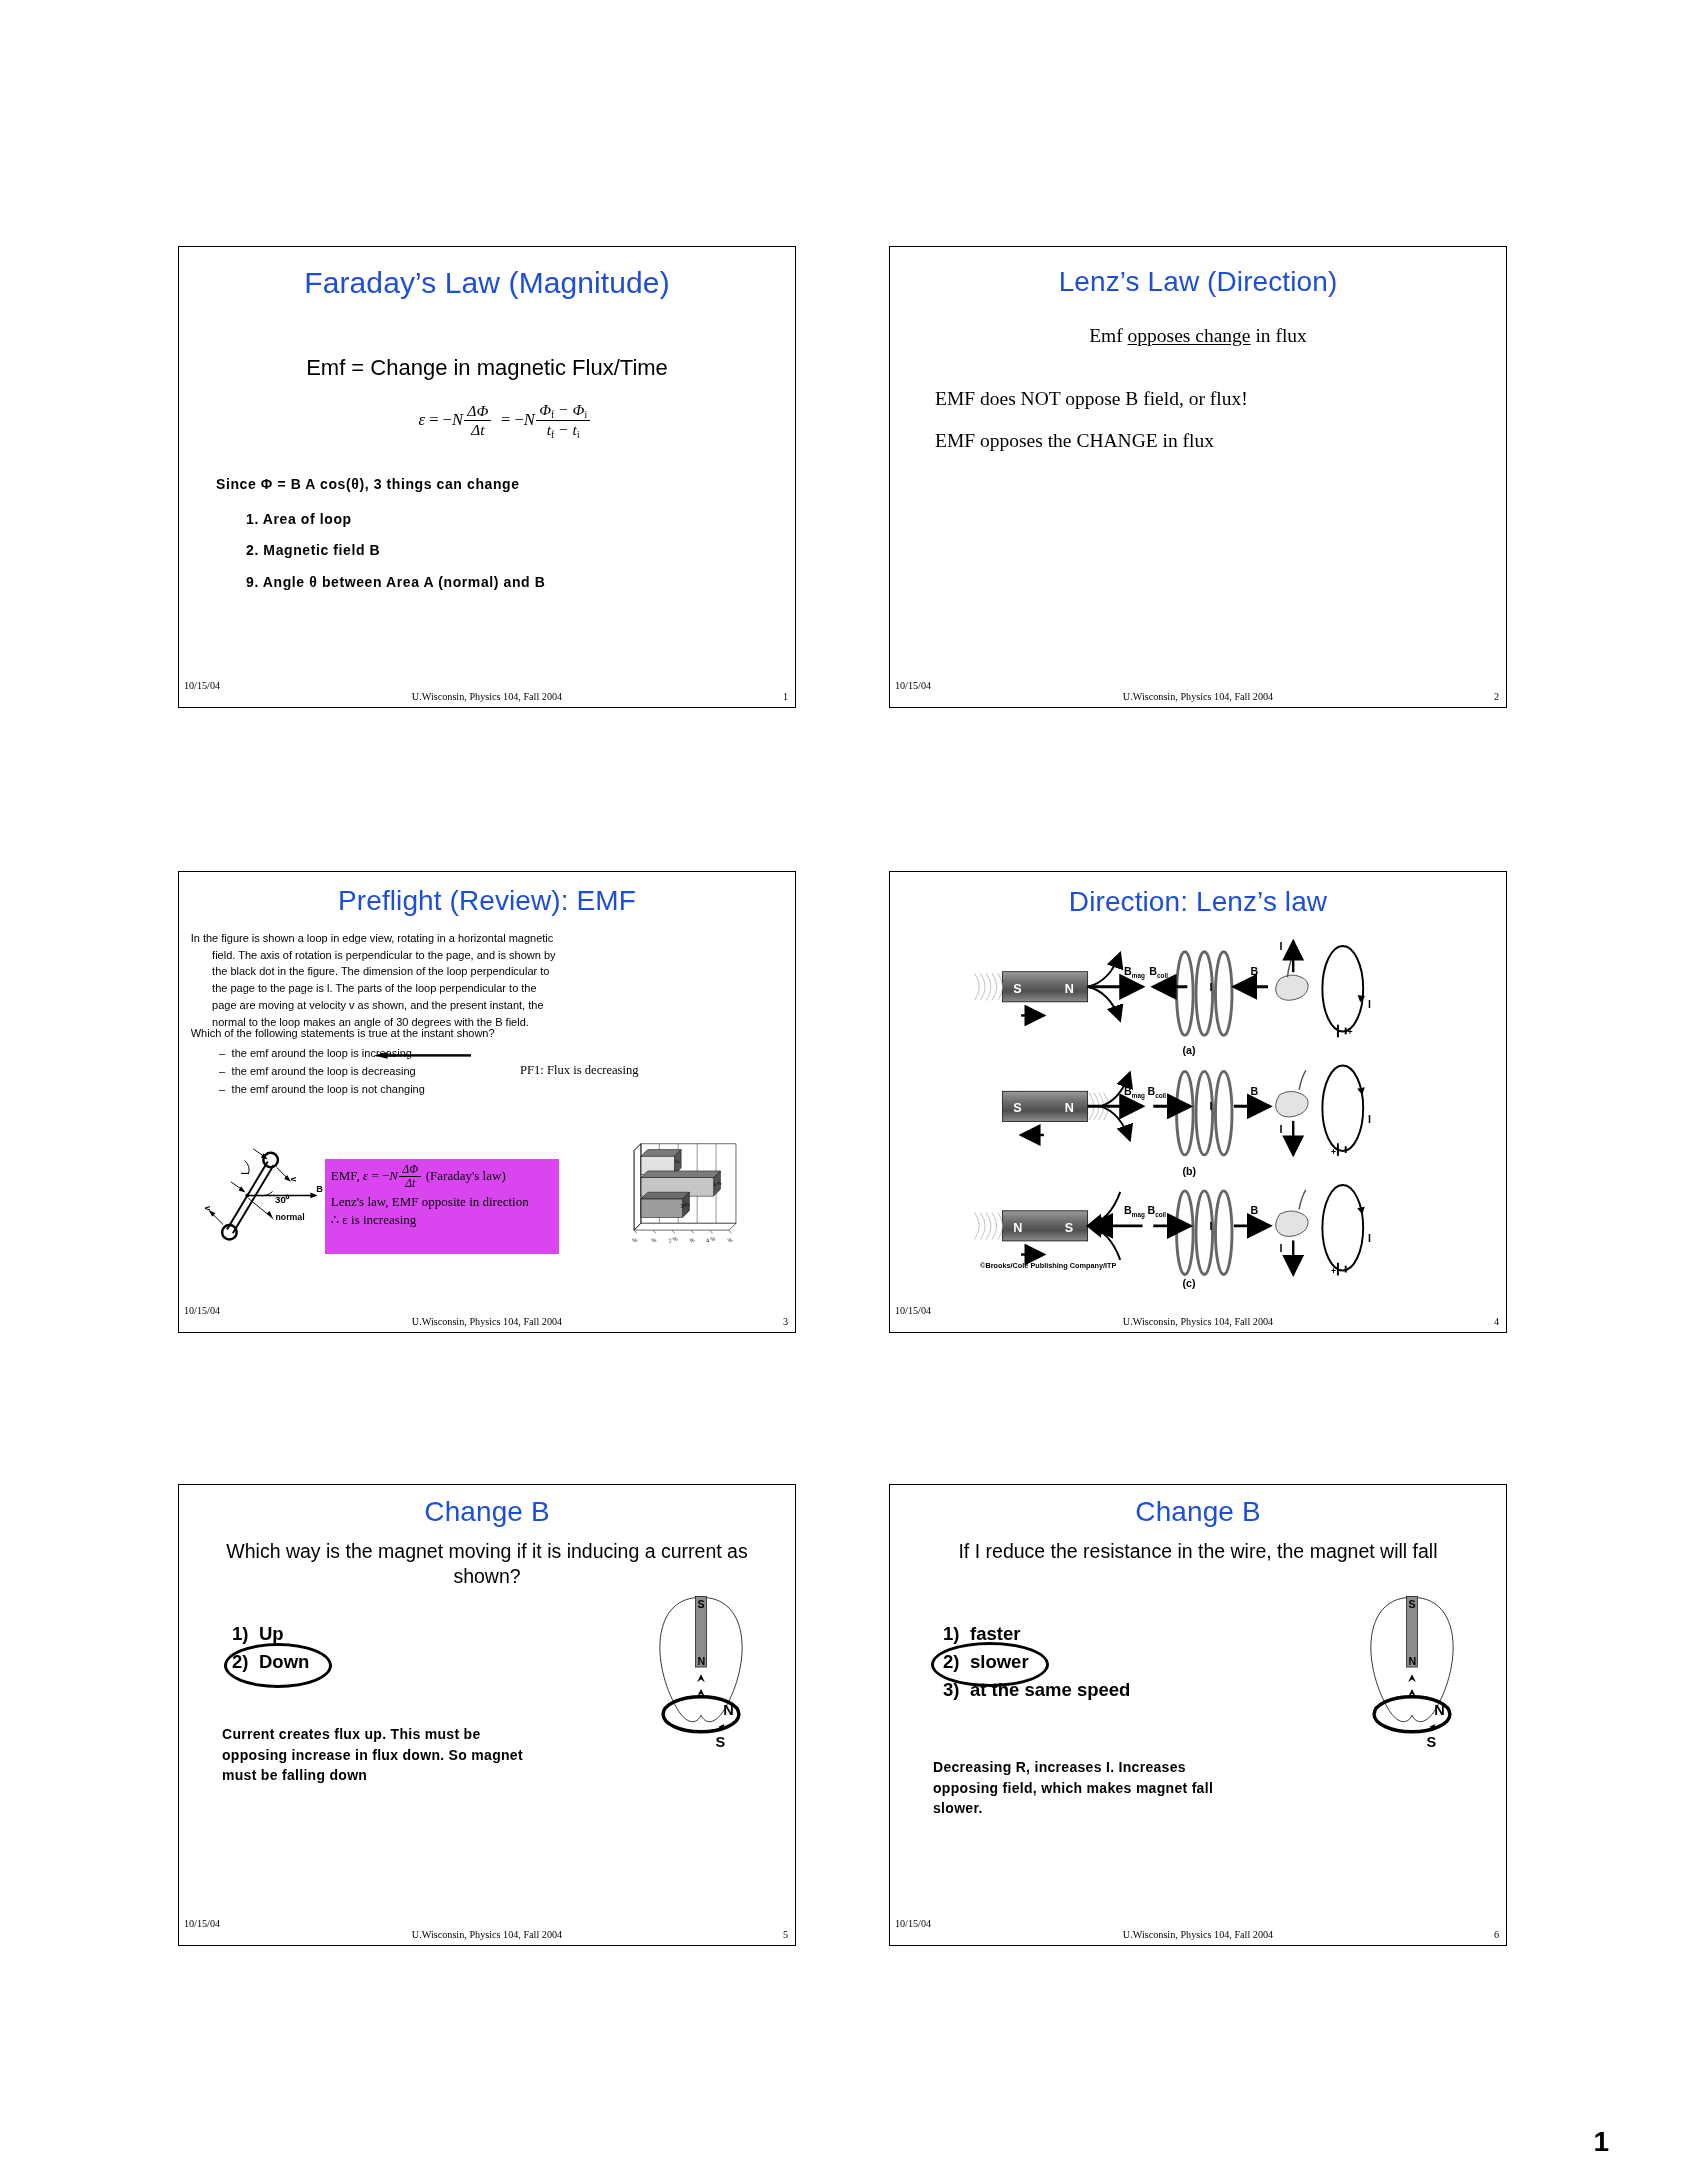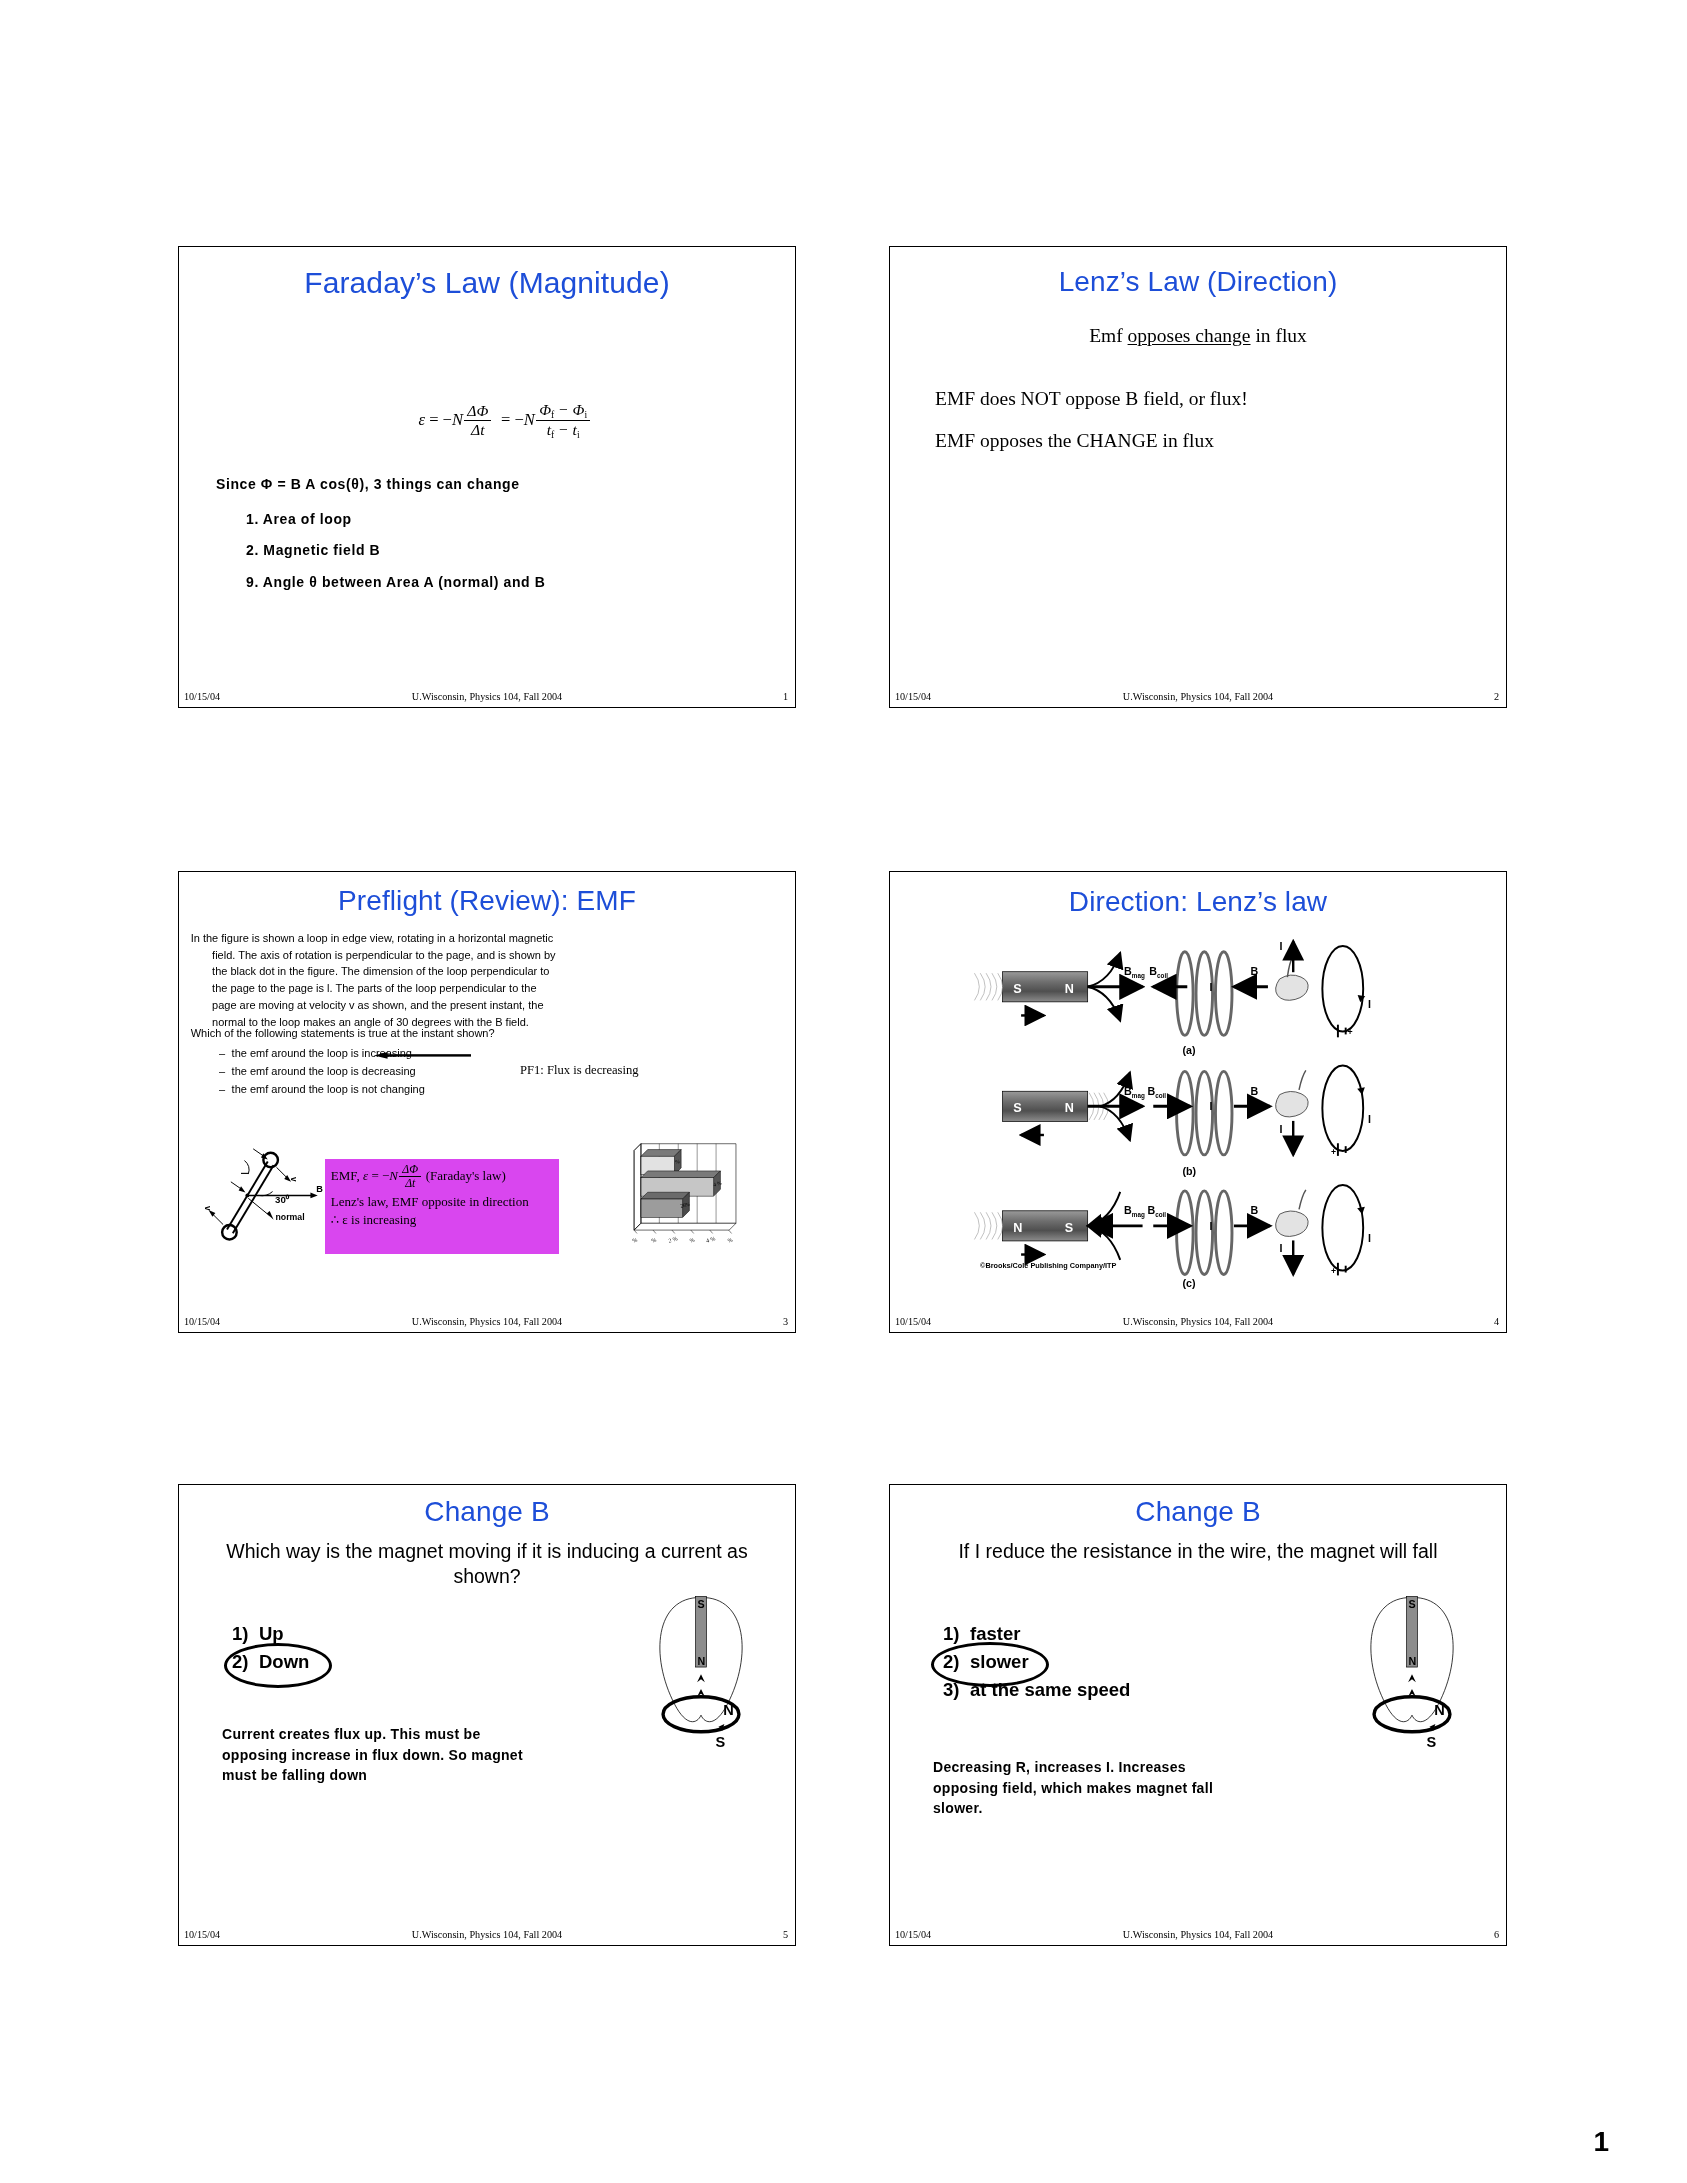--- a/index.html
+++ b/index.html
@@ -31,21 +31,21 @@
     font-family:"Liberation Sans", sans-serif;
     font-weight:400;
     color:#1d4ed8;
     letter-spacing:0.1px;
   }
   .footer{
     position:absolute;left:0;right:0;bottom:4.9px;height:16.5px;
     font-family:"Liberation Serif", serif;
     font-size:10.2px;color:#000;
   }
-  .footer .f-date{position:absolute;left:4.9px;bottom:0;}
+  .footer .f-date{position:absolute;left:4.9px;bottom:11px;}
   .footer .f-center{position:absolute;left:0;right:0;bottom:0;text-align:center;}
   .footer .f-num{position:absolute;right:6.8px;bottom:0;}
 
   
   .s1 .s-title{top:18.5px;font-size:30px;}
   .s1 .emfline{
     position:absolute;top:108px;left:0;right:0;text-align:center;
     font-size:22px;
   }
   .s1 .eq{
@@ -152,20 +152,21 @@
   svg{display:block;overflow:visible;}
 </style>
 </head>
 <body>
 
 <div class="page">
 
   <div class="slide c0 r0 s1">
     <div class="s-title">Faraday’s Law (Magnitude)</div>
 
+    <div class="emfline">Emf = Change in magnetic Flux/Time</div>
 
     <div class="eq">
       <span class="math" style="font-size:16.5px;margin-left:36px;">
         ε<span class="up">&nbsp;=&nbsp;−</span><span>N</span><span class="frac" style="font-size:15.6px;"><span class="num">ΔΦ</span><span class="den">Δt</span></span>
         <span class="up">&nbsp;=&nbsp;−</span><span>N</span><span class="frac" style="font-size:15.6px;"><span class="num">Φ<span class="sub">f</span> − Φ<span class="sub">i</span></span><span class="den">t<span class="sub">f</span> − t<span class="sub">i</span></span></span>
       </span>
     </div>
 
     <div class="blist">
       <div class="l0">Since Φ = B A cos(θ), 3 things can change</div>

